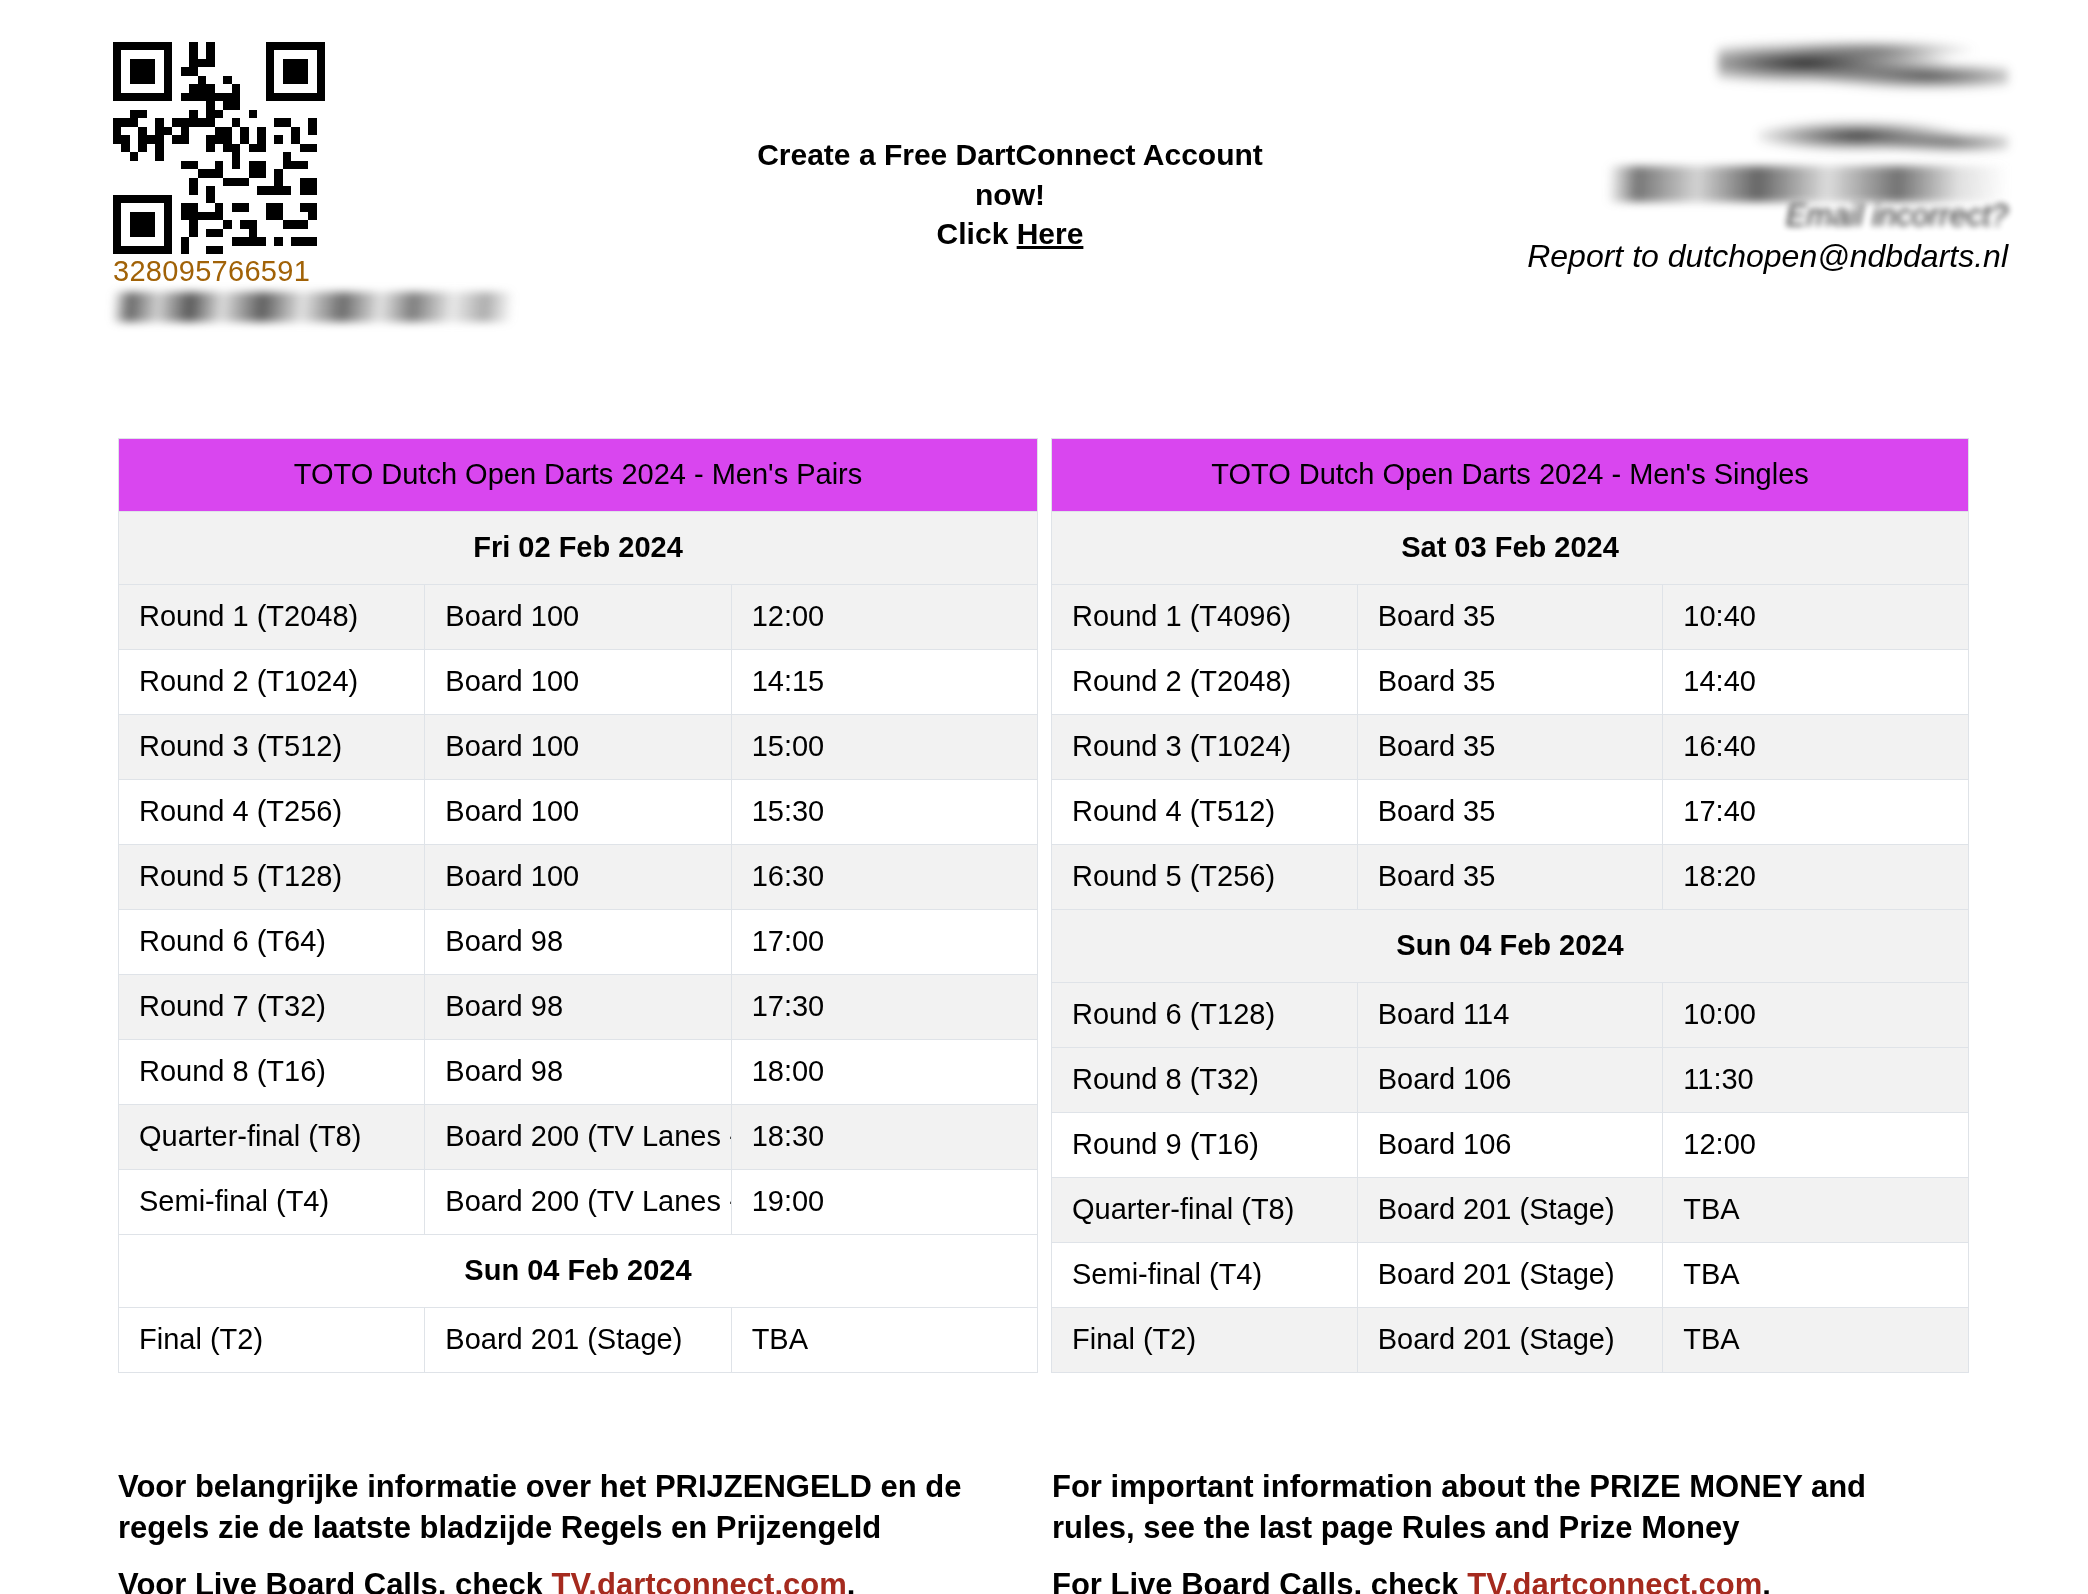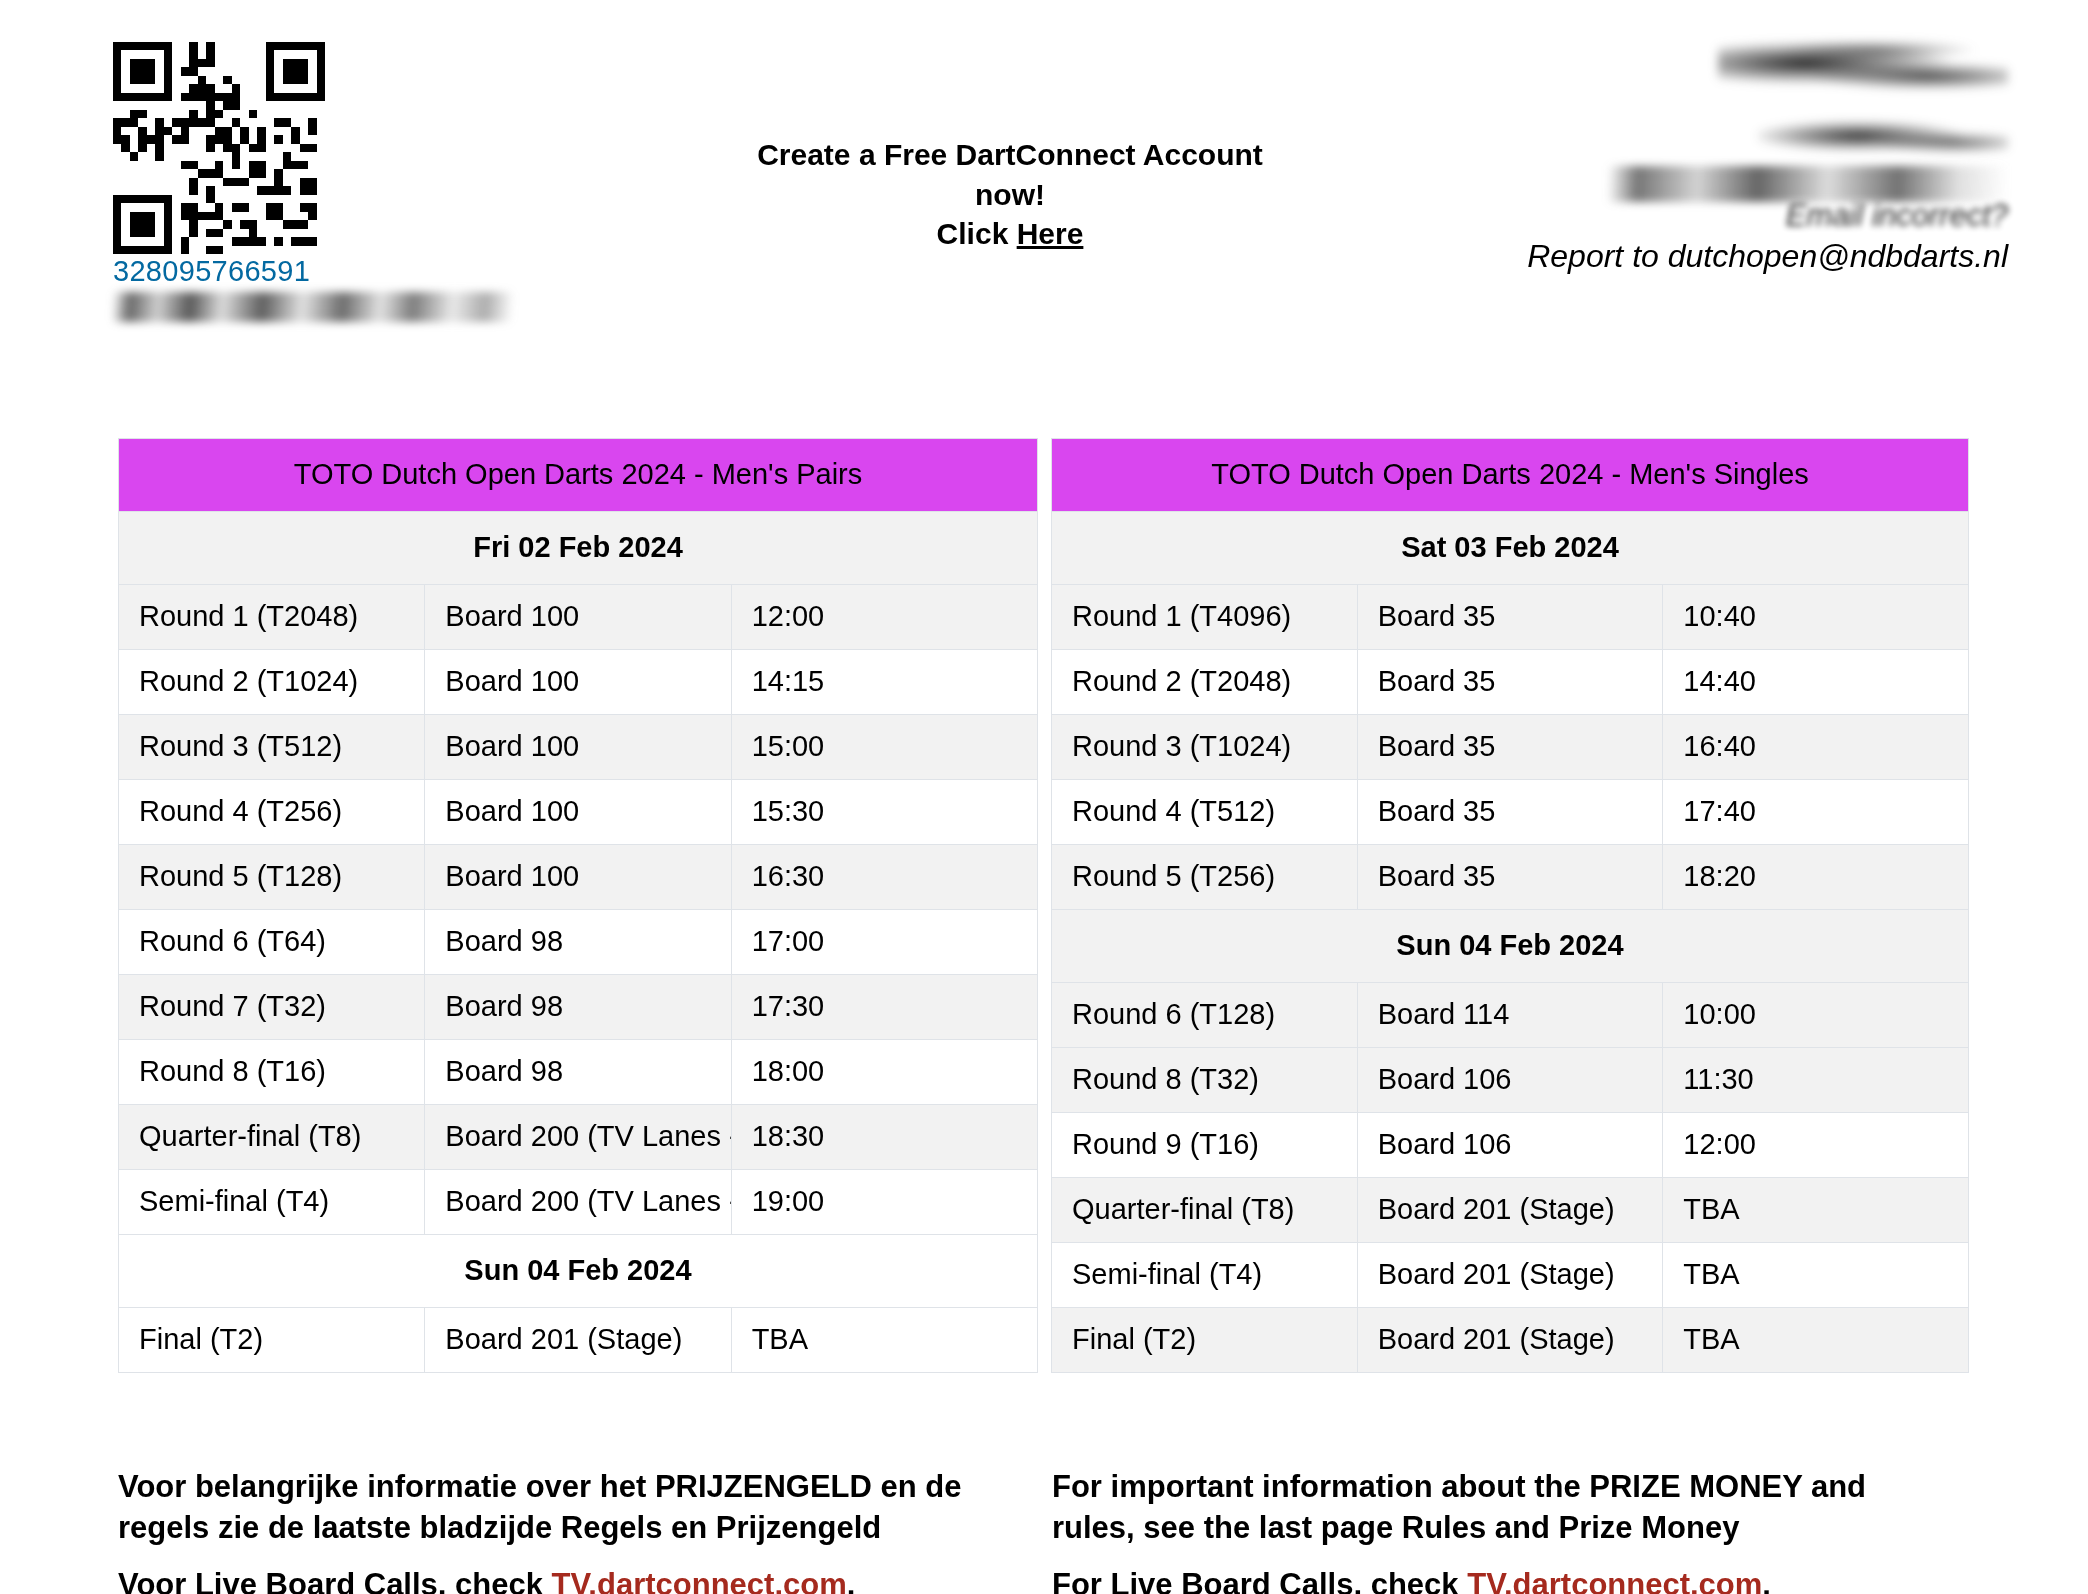--- a/index.html
+++ b/index.html
@@ -32,21 +32,21 @@
   }
   .qr-code {
     width: 212px;
     height: 212px;
     display: block;
   }
   .qr-number {
     font-family: "Liberation Sans", sans-serif;
     font-size: 29px;
     letter-spacing: 0.3px;
-    color: #0369a1;
+    color: #a16207;
     margin-top: 2px;
     line-height: 1.05;
     white-space: nowrap;
   }
   .redacted-name {
     margin-top: 6px;
     width: 400px;
     height: 30px;
     background:
       linear-gradient(95deg, rgba(80,80,80,0) 0px, rgba(70,70,70,.82) 18px, rgba(120,120,120,.35) 46px, rgba(60,60,60,.85) 78px, rgba(140,140,140,.3) 110px, rgba(55,55,55,.8) 150px, rgba(150,150,150,.28) 190px, rgba(60,60,60,.75) 230px, rgba(160,160,160,.3) 268px, rgba(70,70,70,.7) 300px, rgba(170,170,170,.25) 340px, rgba(90,90,90,.5) 372px, rgba(255,255,255,0) 400px);

